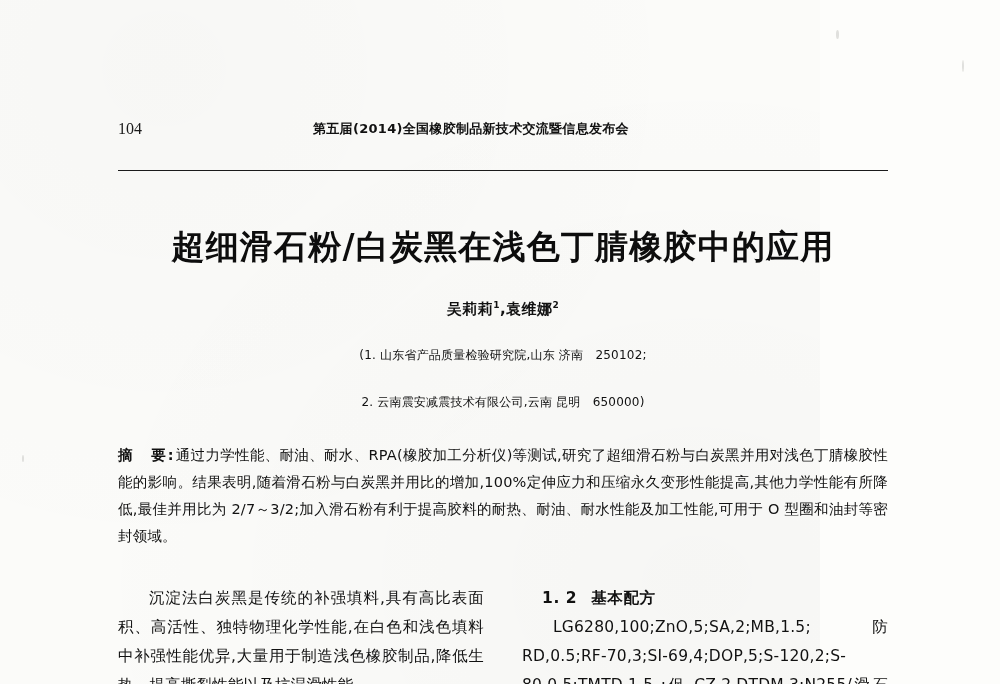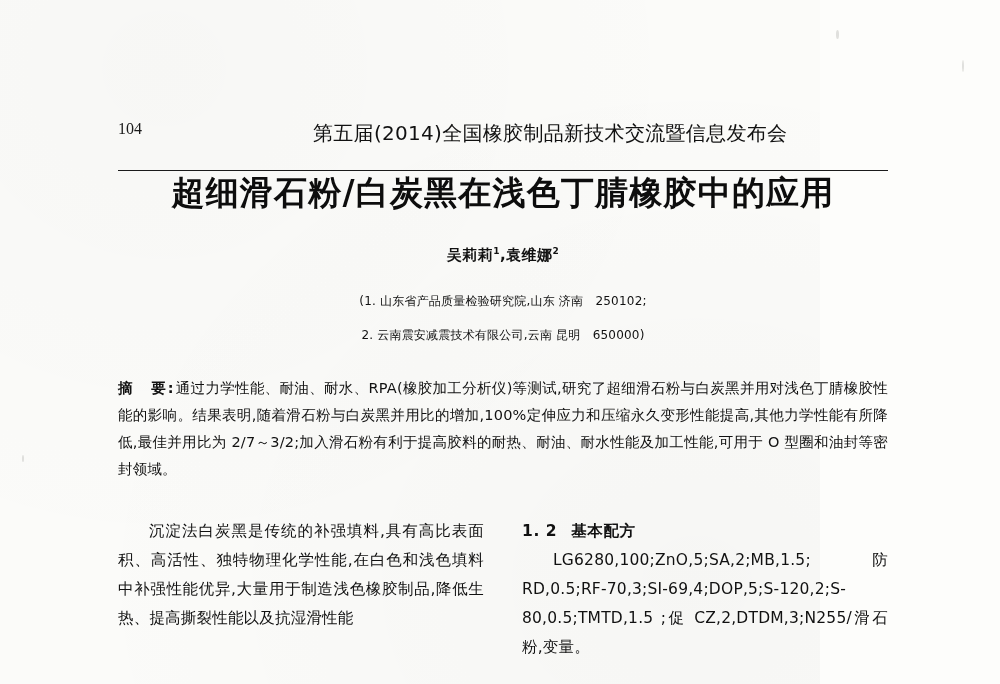--- a/index.html
+++ b/index.html
@@ -48,32 +48,33 @@
     left: 0;
     top: 2px;
     font-family: "Liberation Serif", serif;
     font-size: 16px;
     color: #1a1a1a;
   }
   .runhead .rh-title {
     position: absolute;
     left: 195px;
     top: 2px;
-    font-size: 20px;
+    font-size: 13px;
     letter-spacing: .3px;
     color: #111;
-    font-weight: 400;
+    font-weight: 700;
   }
   .rule {
     border-top: 1.4px solid #1b1b1b;
     margin-top: 22px;
     width: 770px;
   }
   
   .title {
+    margin-top: 54px;
     text-align: center;
     font-size: 33px;
     font-weight: 700;
     letter-spacing: 1.2px;
     color: #0d0d0d;
   }
   .authors {
     margin-top: 30px;
     text-align: center;
     font-size: 15px;
@@ -86,21 +87,21 @@
     vertical-align: super;
   }
   .affil {
     margin-top: 22px;
     text-align: center;
     font-size: 12px;
     line-height: 28px;
     letter-spacing: .2px;
     color: #111;
   }
-  .affil div + div { margin-top: 6px; }
+  .affil div + div { margin-top: 19px; }
   
   .abstract {
     margin-top: 26px;
     font-size: 14.5px;
     line-height: 27px;
     letter-spacing: .2px;
     text-align: justify;
     color: #111;
   }
   .abstract .lead {
@@ -128,20 +129,21 @@
     line-height: 29px;
     letter-spacing: .2px;
     text-align: justify;
   }
   .col p { margin: 0; }
   .col p.indent { text-indent: 2em; }
   .col .sec-head {
     font-weight: 700;
     font-size: 15.5px;
     letter-spacing: .6px;
+    margin-left: 20px;
   }
   .col .sec-head .num { margin-right: 14px; }
 </style>
 </head>
 <body>
 
 <div class="page">
 
   <div class="scan-speck" style="left:836px; top:30px; width:3px; height:9px;"></div>
   <div class="scan-speck" style="left:962px; top:60px; width:2px; height:12px;"></div>

